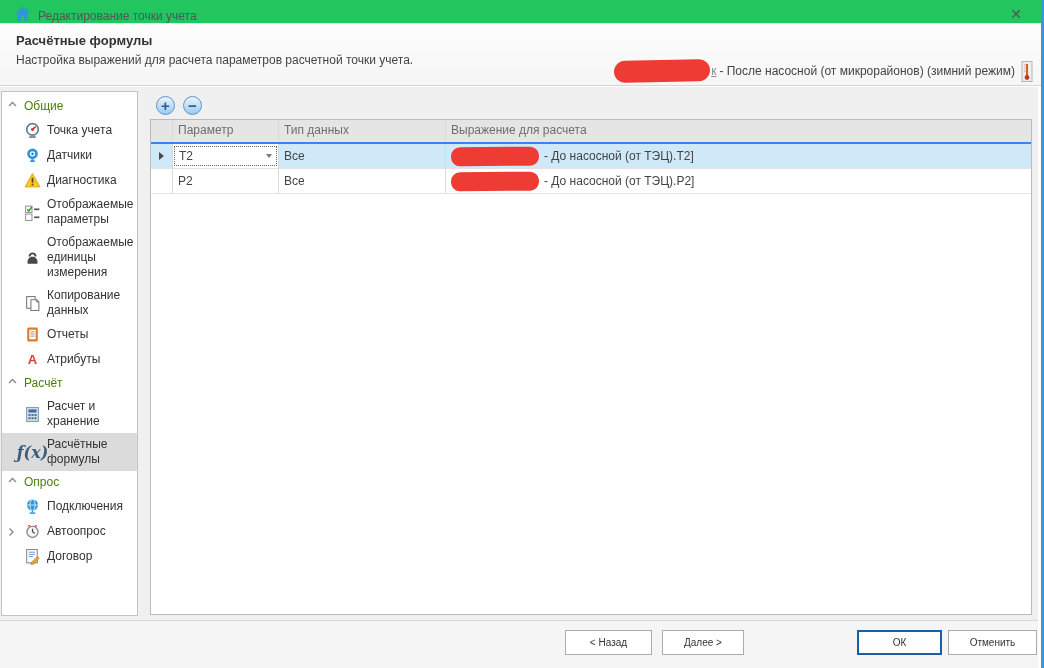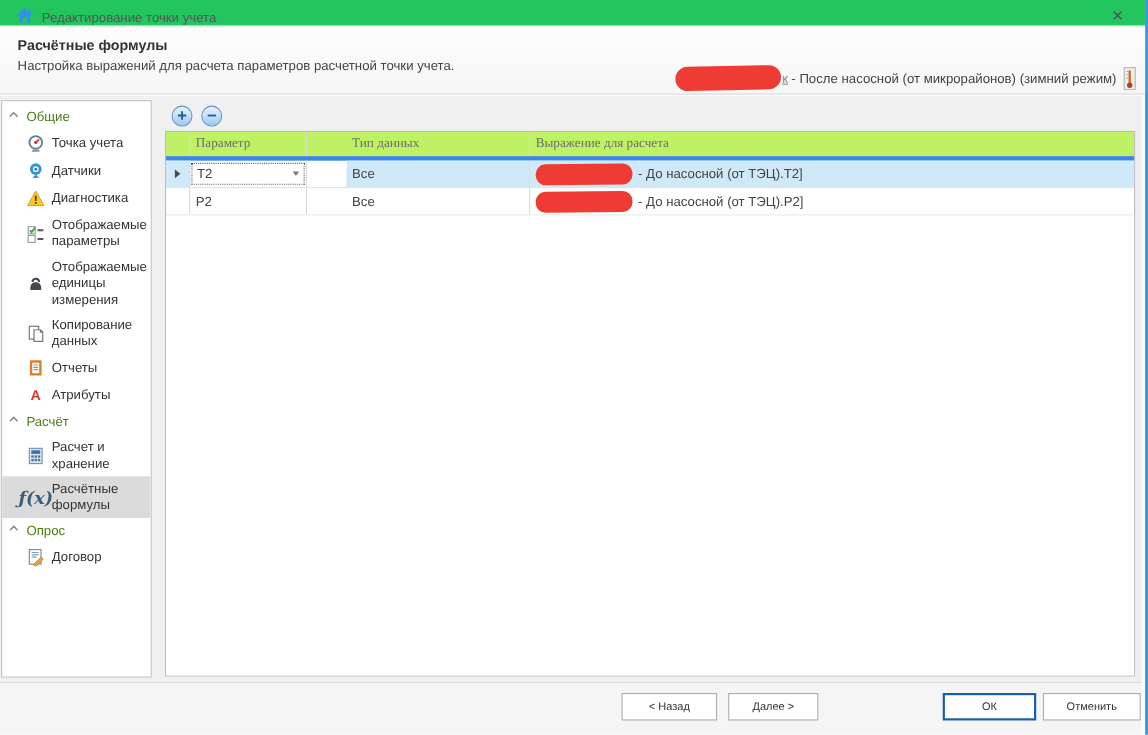--- a/index.html
+++ b/index.html
@@ -42,26 +42,26 @@
   .fx{font-style:italic;font-weight:bold;color:#3d5c7a;font-size:16px;font-family:"DejaVu Serif",serif;}
   .attrA{color:#e03c31;font-weight:bold;font-size:13px;}
 
   
   .content{position:absolute;left:150px;top:5px;right:6px;bottom:5px;}
   .toolbar{height:27px;display:flex;align-items:center;gap:8px;padding-left:6px;}
   .round-btn{width:19px;height:19px;border-radius:50%;box-sizing:border-box;
     background:linear-gradient(#e9f4fc,#9ec9ef);border:1px solid #5c95cc;color:#235e9c;
     display:flex;align-items:center;justify-content:center;font-size:15px;font-weight:bold;line-height:1;padding:0;cursor:default;}
   .grid{position:absolute;top:27px;left:0;right:0;bottom:0;background:#fff;border:1px solid #b9bcbf;box-sizing:border-box;display:flex;flex-direction:column;}
-  .g-head{display:flex;height:22px;flex:none;background:#bef264;border-bottom:4px solid #3b82f6;color:#6e6e6e;font-family:Liberation Serif, serif;}
+  .g-head{display:flex;height:22px;flex:none;background:#e5e5e5;border-bottom:2px solid #3b82f6;color:#6e6e6e;}
   .g-head .cell{line-height:21px;}
   .cell{box-sizing:border-box;padding:0 5px;overflow:hidden;white-space:nowrap;}
   .c-sel{width:22px;flex:none;border-right:1px solid #d9d9d9;padding:0;display:flex;align-items:center;justify-content:center;}
   .c-param{width:106px;flex:none;border-right:1px solid #d9d9d9;}
-  .c-type{width:167px;flex:none;border-right:1px solid #d9d9d9;margin-left:36px;}
+  .c-type{width:167px;flex:none;border-right:1px solid #d9d9d9;}
   .c-expr{flex:1;}
   .g-row{display:flex;height:24px;flex:none;border-bottom:1px solid #e3e3e3;align-items:stretch;}
   .g-row .cell{display:flex;align-items:center;}
   .g-row.selected .c-type,.g-row.selected .c-expr,.g-row.selected .c-sel{background:#cfe9f8;}
   .row-arrow{width:0;height:0;border-left:5px solid #4a4a4a;border-top:4px solid transparent;border-bottom:4px solid transparent;}
   .param-editor{flex:1;height:20px;margin:1px;box-sizing:border-box;border:1px dotted #666;background:#fff;
     display:flex;align-items:center;justify-content:space-between;padding:0 4px;gap:36px;}
   .dd-arrow{width:0;height:0;border-top:4px solid #7a7a7a;border-left:3.5px solid transparent;border-right:3.5px solid transparent;}
   .redact.cellblob{width:88px;height:19px;border-radius:9px;flex:none;margin-right:5px;transform:rotate(-.6deg);}
   .g-fill{flex:1;background:#fff;}
@@ -218,21 +218,43 @@
       </div>
 
       <div class="side-group">
         <svg class="chev" width="9" height="6" viewBox="0 0 9 6">
             <polyline points="1,5 4.5,1.5 8,5" fill="none" stroke="#8a8a8a" stroke-width="1.4"></polyline>
           </svg>
         <span class="lbl">Опрос</span>
       </div>
 
 
-
+      <div class="side-item">
+        <svg class="ic" width="16" height="16" viewBox="0 0 16 16">
+          <circle cx="8" cy="6.6" r="5.2" fill="#2f96dc"></circle>
+          <ellipse cx="8" cy="6.6" rx="2.4" ry="5.2" fill="none" stroke="#cfe8f8" stroke-width="0.9"></ellipse>
+          <line x1="2.8" y1="6.6" x2="13.2" y2="6.6" stroke="#cfe8f8" stroke-width="0.9"></line>
+          <line x1="8" y1="11.8" x2="8" y2="13.6" stroke="#2f96dc" stroke-width="1.4"></line>
+          <line x1="5.4" y1="14.2" x2="10.6" y2="14.2" stroke="#2f96dc" stroke-width="1.4"></line>
+        </svg>
+        <span class="lbl">Подключения</span>
+      </div>
+
+      <div class="side-item">
+        <svg class="expander" width="6" height="9" viewBox="0 0 6 9">
+            <polyline points="1.5,1 5,4.5 1.5,8" fill="none" stroke="#8a8a8a" stroke-width="1.4"></polyline>
+          </svg>
+        <svg class="ic" width="16" height="16" viewBox="0 0 16 16">
+          <circle cx="8" cy="8.4" r="5.2" fill="#f4f6f8" stroke="#8b9096" stroke-width="1.3"></circle>
+          <path d="M3 3.4 L5.2 1.6 L6.4 3.2" fill="#cf3a2e"></path>
+          <path d="M13 3.4 L10.8 1.6 L9.6 3.2" fill="#cf3a2e"></path>
+          <path d="M8 8.4 L8 5.4 M8 8.4 L10.2 9.6" stroke="#444" stroke-width="1.1" fill="none"></path>
+        </svg>
+        <span class="lbl">Автоопрос</span>
+      </div>
 
 
       <div class="side-item">
         <svg class="ic" width="16" height="16" viewBox="0 0 16 16">
           <rect x="2.5" y="1.5" width="10" height="12.5" fill="#fff" stroke="#8a8a8a"></rect>
           <line x1="4.5" y1="4" x2="10.5" y2="4" stroke="#7aa0c4"></line>
           <line x1="4.5" y1="6" x2="10.5" y2="6" stroke="#7aa0c4"></line>
           <line x1="4.5" y1="8" x2="8.5" y2="8" stroke="#7aa0c4"></line>
           <path d="M6 14.5 L12.6 7.9 L14.4 9.7 L7.8 16.3 Z" fill="#e8a33d" stroke="#b07820" stroke-width="0.6"></path>
         </svg>

